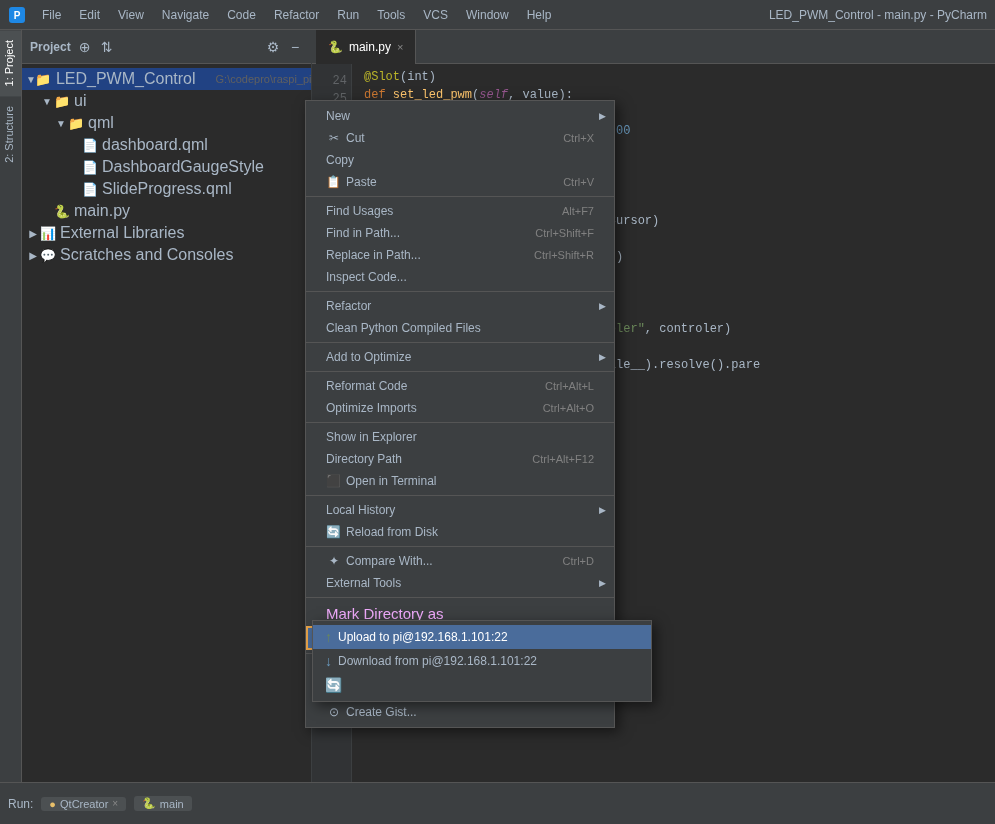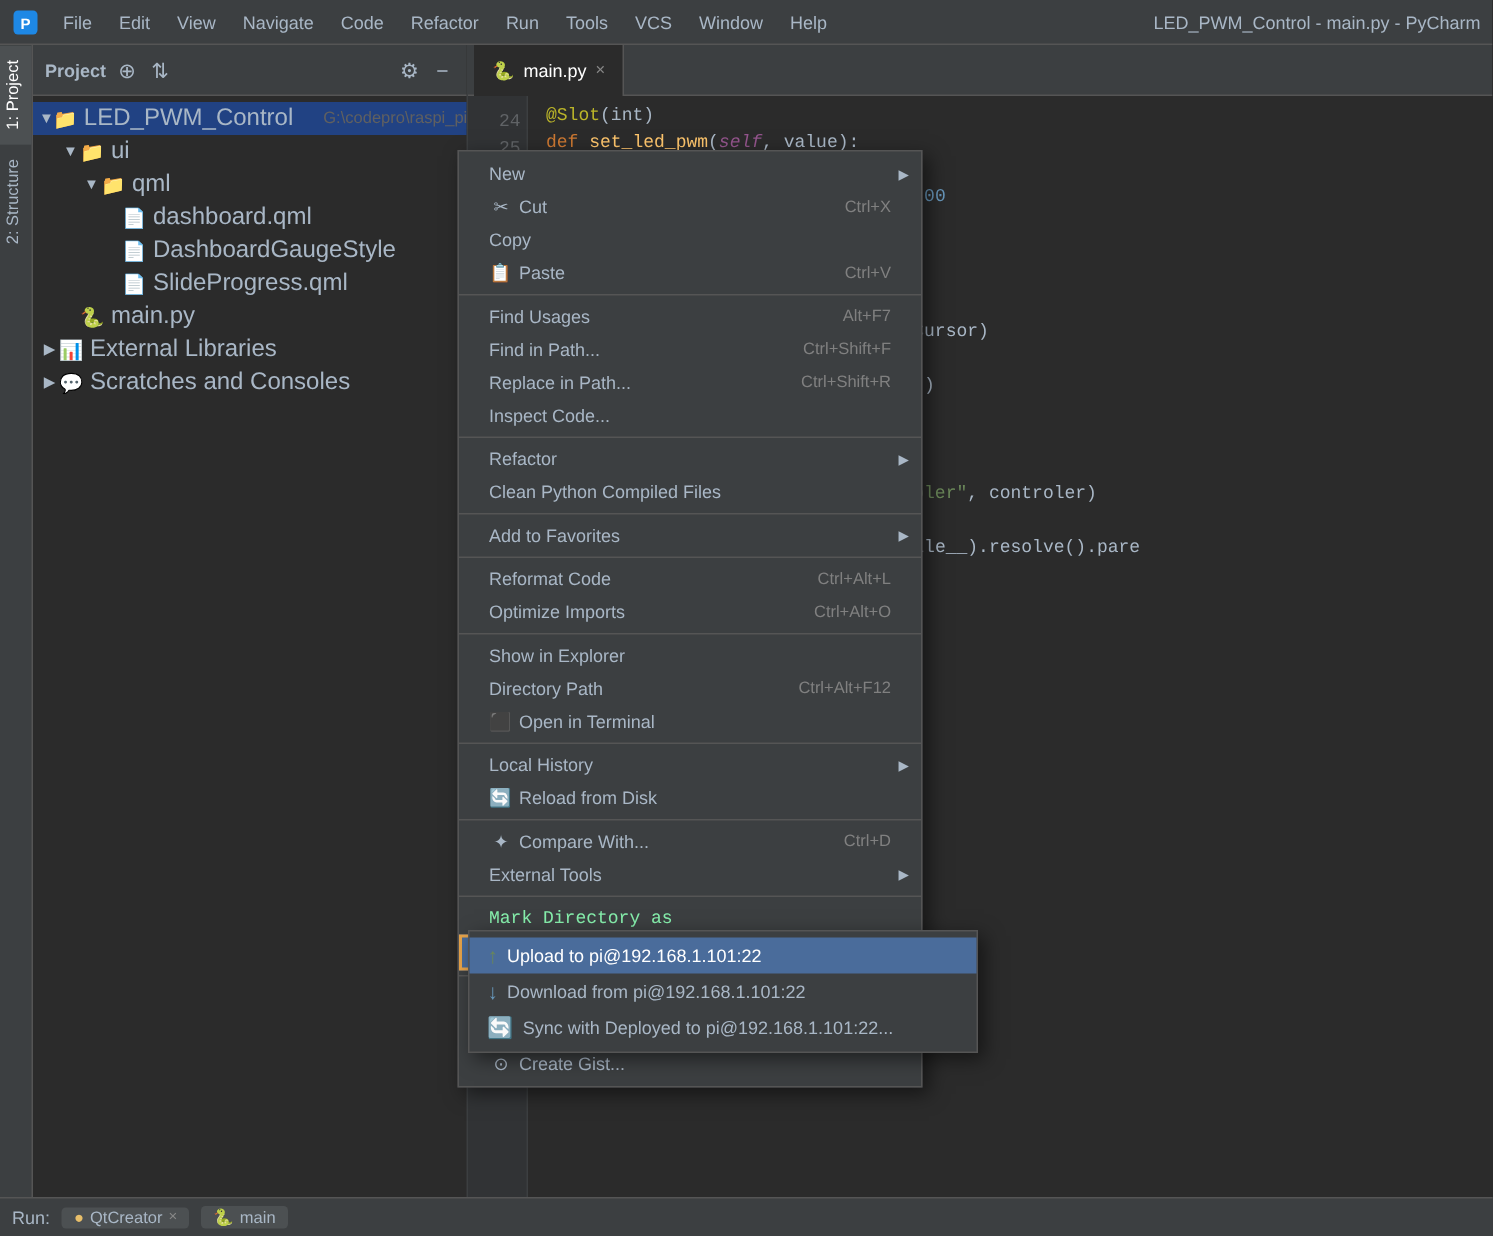--- a/index.html
+++ b/index.html
@@ -143,21 +143,21 @@
     
     .icon-folder { color: #e8bf6a; }
     .icon-file-py { color: #6897bb; }
 
     
     .bottom-bar {
       position: absolute;
       bottom: 0;
       left: 0;
       right: 0;
-      height: 26px;
+      height: 42px;
       background: #3c3f41;
       border-top: 1px solid #555;
       display: flex;
       align-items: center;
       padding: 0 8px;
       gap: 8px;
     }
     .run-label { color: #a9b7c6; font-size: 12px; }
     .run-tab {
       background: #4c5052;
@@ -288,23 +288,22 @@
       align-items: center;
       justify-content: center;
       font-size: 12px;
     }
     .ctx-label-wrap {
       display: flex;
       align-items: center;
       flex: 1;
     }
     .ctx-item.mark-dir-as {
-      color: #86efac;
-      font-size: 12px;
-      font-family: Liberation Mono, monospace;
+      color: #f0abfc;
+      font-size: 15px;
     }
 
     
     .sub-menu {
       position: absolute;
       left: 312px;
       top: 620px;
       width: 340px;
       background: #3c3f41;
       border: 1px solid #555;
@@ -540,21 +539,21 @@
       </span>
   </div>
   <div class="ctx-item">
     <span class="ctx-label-wrap">
         <span>Clean Python Compiled Files</span>
       </span>
   </div>
   <div class="ctx-separator"></div>
   <div class="ctx-item has-sub">
     <span class="ctx-label-wrap">
-        <span>Add to Favorites</span>
+        <span>Add to Optimize</span>
       </span>
   </div>
   <div class="ctx-separator"></div>
   <div class="ctx-item">
     <span class="ctx-label-wrap">
         <span>Reformat Code</span>
       </span>
     <span class="shortcut">Ctrl+Alt+L</span>
   </div>
   <div class="ctx-item">
@@ -644,21 +643,20 @@
   <div class="sub-item">
     <span class="sub-item-icon green">↑</span>
     <span>Upload to pi@192.168.1.101:22</span>
   </div>
   <div class="sub-item">
     <span class="sub-item-icon">↓</span>
     <span>Download from pi@192.168.1.101:22</span>
   </div>
   <div class="sub-item">
     <span class="sub-item-icon orange">🔄</span>
-    <span>Sync with Deployed to pi@192.168.1.101:22...</span>
   </div>
 </div>
 
 <div class="bottom-bar">
   <span class="run-label">Run:</span>
   <div class="run-tab">
     <span style="color:#e8bf6a">●</span>
     <span>QtCreator</span>
     <span style="font-size:10px;color:#888">×</span>
   </div>

